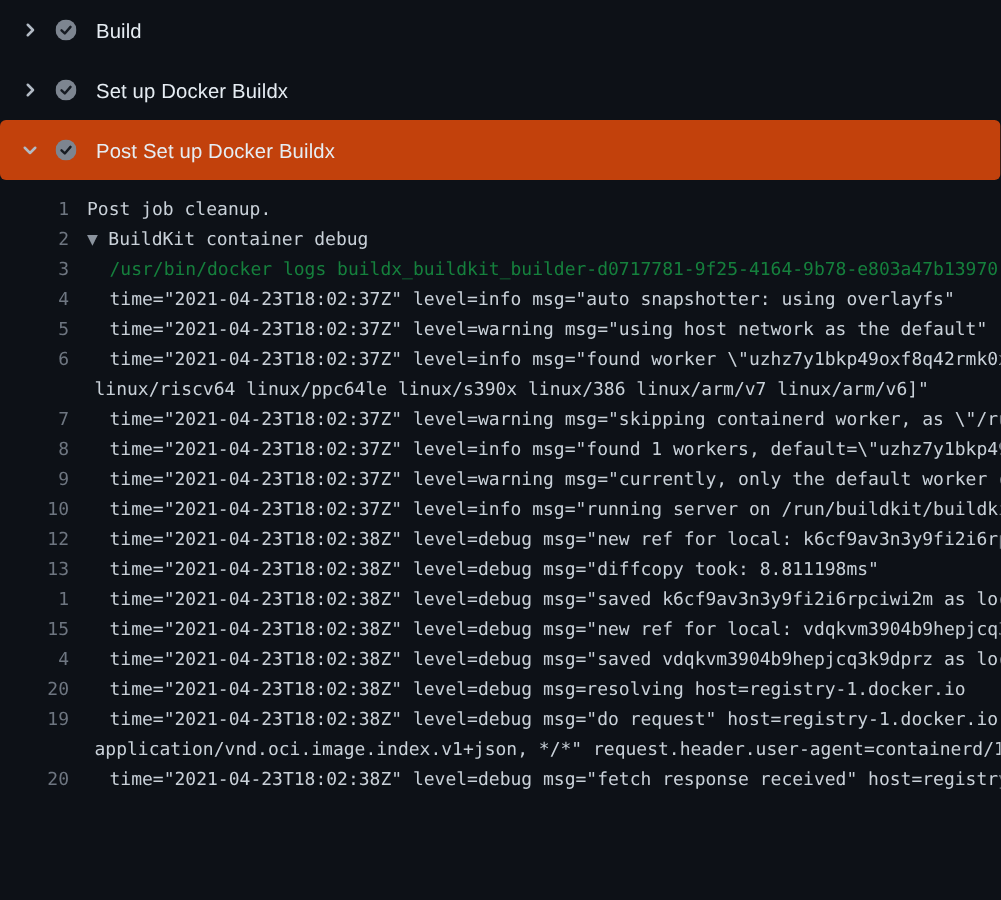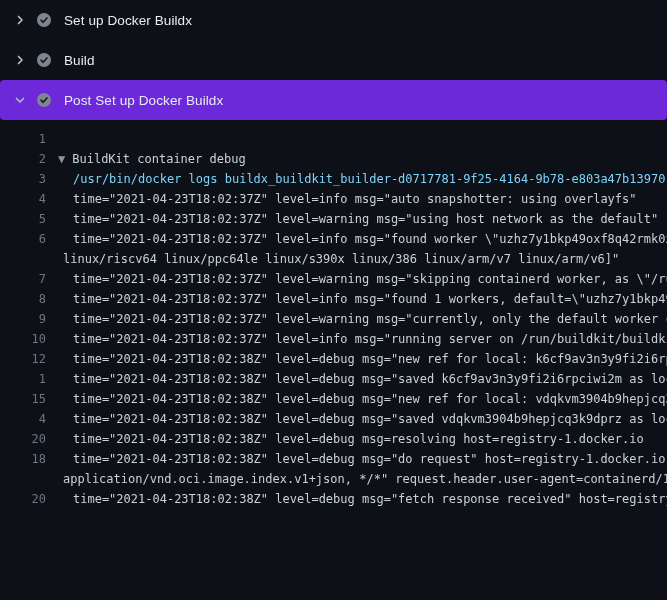--- a/index.html
+++ b/index.html
@@ -13,21 +13,21 @@
   
   .steps { width: 100%; }
   .step {
     height: 40px;
     display: flex;
     align-items: center;
     padding-left: 13px;
     cursor: pointer;
     border-radius: 4px;
   }
-  .step.expanded { background: #6d28d9; }
+  .step.expanded { background: #c2410c; }
   .step .chev { width: 14px; height: 14px; flex: none; display: flex; align-items: center; justify-content: center; }
   .step .status { width: 14px; height: 14px; flex: none; margin-left: 10px; display: flex; align-items: center; justify-content: center; }
   .step .label {
     margin-left: 13px;
     color: #e6edf3;
     font-size: 13.5px;
     font-weight: 500;
     letter-spacing: 0.1px;
     white-space: nowrap;
   }
@@ -43,85 +43,86 @@
   .log-num {
     width: 46px;
     flex: none;
     text-align: right;
     color: #6e7681;
     cursor: pointer;
   }
   .log-text { margin-left: 12px; color: #c9d1d9; white-space: pre; }
   .log-row.child .log-text, .log-row.cmd .log-text { padding-left: 15px; }
   .log-row.cont .log-text { padding-left: 5px; }
-  .log-row.cmd .log-text { color: #7dd3fc; }
+  .log-row.cmd .log-text { color: #15803d; }
   .caret { color: #8b949e; margin-right: 7px; cursor: pointer; }
 </style>
 </head>
 <body>
 
 <div class="app">
   <div class="steps" id="steps">
       <div class="step">
         <span class="chev">
           <svg width="14" height="14" viewBox="0 0 14 14" fill="none">
             <path d="M5.5 3.5 L9 7 L5.5 10.5" stroke="#b1bac4" stroke-width="1.7" stroke-linecap="round" stroke-linejoin="round"></path>
           </svg>
         </span>
         <span class="status">
           <svg width="14" height="14" viewBox="0 0 14 14">
             <circle cx="7" cy="7" r="7" fill="#7d8590"></circle>
             <path d="M4 7.2 L6.2 9.3 L10 4.9" stroke="#161b22" stroke-width="1.6" fill="none" stroke-linecap="round" stroke-linejoin="round"></path>
           </svg>
         </span>
-        <span class="label">Set up Docker Buildx</span>
+        <span class="label">Build</span>
       </div>
       <div class="step">
         <span class="chev">
           <svg width="14" height="14" viewBox="0 0 14 14" fill="none">
             <path d="M5.5 3.5 L9 7 L5.5 10.5" stroke="#b1bac4" stroke-width="1.7" stroke-linecap="round" stroke-linejoin="round"></path>
           </svg>
         </span>
         <span class="status">
           <svg width="14" height="14" viewBox="0 0 14 14">
             <circle cx="7" cy="7" r="7" fill="#7d8590"></circle>
             <path d="M4 7.2 L6.2 9.3 L10 4.9" stroke="#161b22" stroke-width="1.6" fill="none" stroke-linecap="round" stroke-linejoin="round"></path>
           </svg>
         </span>
-        <span class="label">Build</span>
+        <span class="label">Set up Docker Buildx</span>
       </div>
       <div class="step expanded">
         <span class="chev">
           <svg width="14" height="14" viewBox="0 0 14 14" fill="none">
             <path d="M3.5 5.5 L7 9 L10.5 5.5" stroke="#b1bac4" stroke-width="1.7" stroke-linecap="round" stroke-linejoin="round"></path>
           </svg>
         </span>
         <span class="status">
           <svg width="14" height="14" viewBox="0 0 14 14">
             <circle cx="7" cy="7" r="7" fill="#7d8590"></circle>
             <path d="M4 7.2 L6.2 9.3 L10 4.9" stroke="#161b22" stroke-width="1.6" fill="none" stroke-linecap="round" stroke-linejoin="round"></path>
           </svg>
         </span>
         <span class="label">Post Set up Docker Buildx</span>
       </div>
     </div>
   <div class="log" id="log">
-      <div class="log-row plain"><span class="log-num">1</span></div>
+      <div class="log-row plain"><span class="log-num">1</span><span class="log-text">Post job cleanup.</span></div>
       <div class="log-row group"><span class="log-num">2</span><span class="log-text"><span class="caret">▼</span><span>BuildKit container debug</span></span></div>
       <div class="log-row cmd"><span class="log-num">3</span><span class="log-text">/usr/bin/docker logs buildx_buildkit_builder-d0717781-9f25-4164-9b78-e803a47b13970</span></div>
       <div class="log-row child"><span class="log-num">4</span><span class="log-text">time="2021-04-23T18:02:37Z" level=info msg="auto snapshotter: using overlayfs"</span></div>
       <div class="log-row child"><span class="log-num">5</span><span class="log-text">time="2021-04-23T18:02:37Z" level=warning msg="using host network as the default"</span></div>
       <div class="log-row child"><span class="log-num">6</span><span class="log-text">time="2021-04-23T18:02:37Z" level=info msg="found worker \"uzhz7y1bkp49oxf8q42rmk0xj</span></div>
       <div class="log-row cont"><span class="log-num"></span><span class="log-text">linux/riscv64 linux/ppc64le linux/s390x linux/386 linux/arm/v7 linux/arm/v6]"</span></div>
       <div class="log-row child"><span class="log-num">7</span><span class="log-text">time="2021-04-23T18:02:37Z" level=warning msg="skipping containerd worker, as \"/run</span></div>
       <div class="log-row child"><span class="log-num">8</span><span class="log-text">time="2021-04-23T18:02:37Z" level=info msg="found 1 workers, default=\"uzhz7y1bkp49o</span></div>
       <div class="log-row child"><span class="log-num">9</span><span class="log-text">time="2021-04-23T18:02:37Z" level=warning msg="currently, only the default worker ca</span></div>
       <div class="log-row child"><span class="log-num">10</span><span class="log-text">time="2021-04-23T18:02:37Z" level=info msg="running server on /run/buildkit/buildkit</span></div>
       <div class="log-row child"><span class="log-num">12</span><span class="log-text">time="2021-04-23T18:02:38Z" level=debug msg="new ref for local: k6cf9av3n3y9fi2i6rpc</span></div>
+      <div class="log-row child"><span class="log-num">13</span><span class="log-text">time="2021-04-23T18:02:38Z" level=debug msg="diffcopy took: 8.811198ms"</span></div>
       <div class="log-row child"><span class="log-num">1</span><span class="log-text">time="2021-04-23T18:02:38Z" level=debug msg="saved k6cf9av3n3y9fi2i6rpciwi2m as loca</span></div>
       <div class="log-row child"><span class="log-num">15</span><span class="log-text">time="2021-04-23T18:02:38Z" level=debug msg="new ref for local: vdqkvm3904b9hepjcq3k</span></div>
       <div class="log-row child"><span class="log-num">4</span><span class="log-text">time="2021-04-23T18:02:38Z" level=debug msg="saved vdqkvm3904b9hepjcq3k9dprz as loca</span></div>
       <div class="log-row child"><span class="log-num">20</span><span class="log-text">time="2021-04-23T18:02:38Z" level=debug msg=resolving host=registry-1.docker.io</span></div>
-      <div class="log-row child"><span class="log-num">18</span><span class="log-text">time="2021-04-23T18:02:38Z" level=debug msg="do request" host=registry-1.docker.io r</span></div>
+      <div class="log-row child"><span class="log-num">19</span><span class="log-text">time="2021-04-23T18:02:38Z" level=debug msg="do request" host=registry-1.docker.io r</span></div>
       <div class="log-row cont"><span class="log-num"></span><span class="log-text">application/vnd.oci.image.index.v1+json, */*" request.header.user-agent=containerd/1.4</span></div>
       <div class="log-row child"><span class="log-num">20</span><span class="log-text">time="2021-04-23T18:02:38Z" level=debug msg="fetch response received" host=registry-</span></div>
     </div>
 </div>
 
 </body></html>

